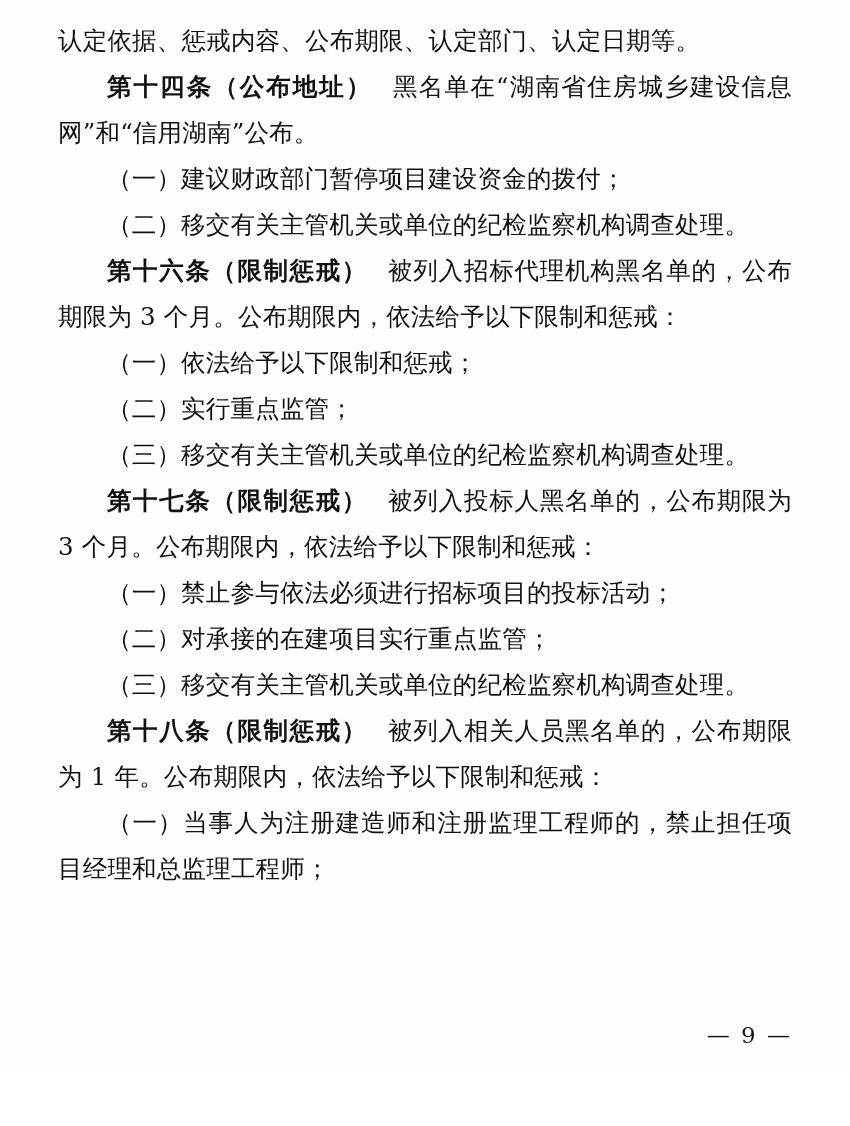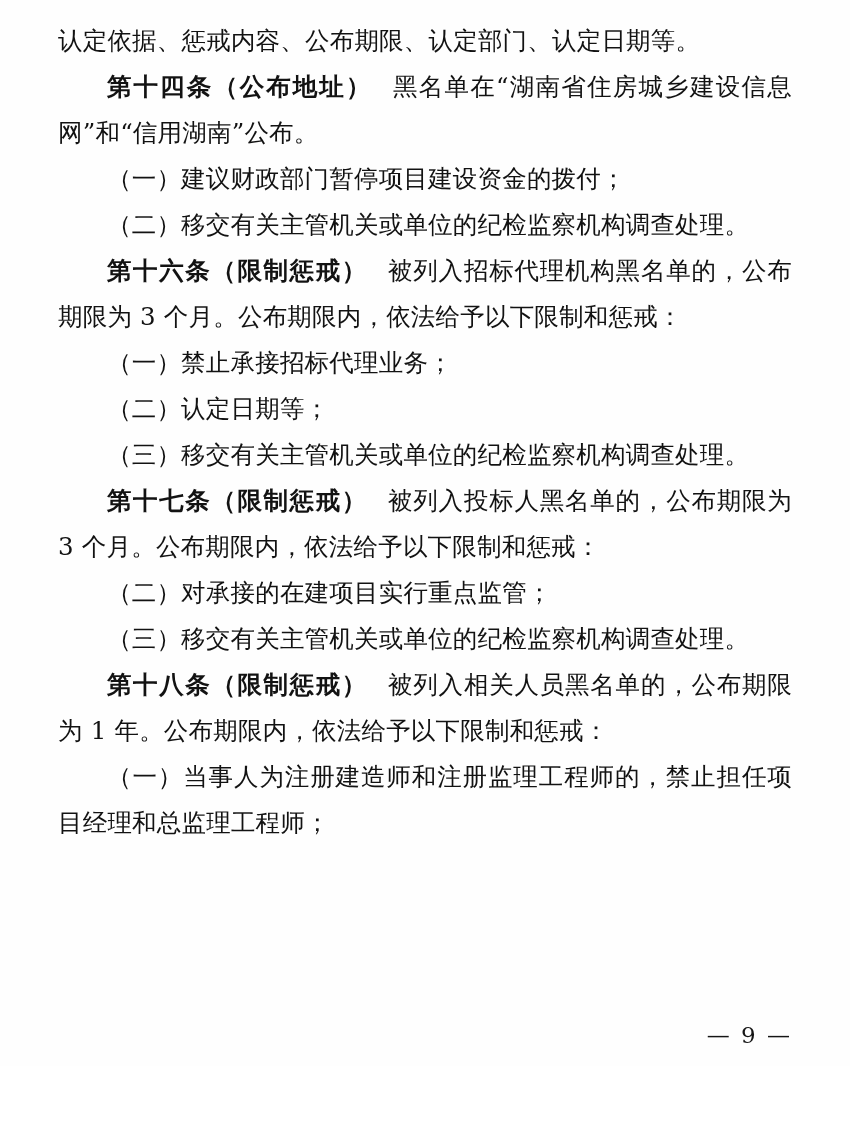--- a/index.html
+++ b/index.html
@@ -70,26 +70,27 @@
     <p class="para-cont">认定依据、惩戒内容、公布期限、认定部门、认定日期等。</p>
 
     <p class="para"><span class="art-head">第十四条（公布地址）</span><span class="gap-sm"></span><span>黑名单在“湖南省住房城乡建设信息网”和“信用湖南”公布。</span></p>
 
 
     <p class="item">（一）建议财政部门暂停项目建设资金的拨付；</p>
     <p class="item">（二）移交有关主管机关或单位的纪检监察机构调查处理。</p>
 
     <p class="para"><span class="art-head">第十六条（限制惩戒）</span><span class="gap-sm"></span><span>被列入招标代理机构黑名单的，公布期限为 3 个月。公布期限内，依法给予以下限制和惩戒：</span></p>
 
-    <p class="item">（一）禁止承接招标代理业务；</p>
-    <p class="item">（二）认定日期等；</p>
+    <p class="item">（一）依法给予以下限制和惩戒；</p>
+    <p class="item">（二）实行重点监管；</p>
     <p class="item">（三）移交有关主管机关或单位的纪检监察机构调查处理。</p>
 
     <p class="para"><span class="art-head">第十七条（限制惩戒）</span><span class="gap-sm"></span><span>被列入投标人黑名单的，公布期限为 3 个月。公布期限内，依法给予以下限制和惩戒：</span></p>
 
+    <p class="item">（一）禁止参与依法必须进行招标项目的投标活动；</p>
     <p class="item">（二）对承接的在建项目实行重点监管；</p>
     <p class="item">（三）移交有关主管机关或单位的纪检监察机构调查处理。</p>
 
     <p class="para"><span class="art-head">第十八条（限制惩戒）</span><span class="gap-sm"></span><span>被列入相关人员黑名单的，公布期限为 1 年。公布期限内，依法给予以下限制和惩戒：</span></p>
 
     <p class="item">（一）当事人为注册建造师和注册监理工程师的，禁止担任项目经理和总监理工程师；</p>
 
   </div>
 
   <div class="footer">— 9 —</div>

